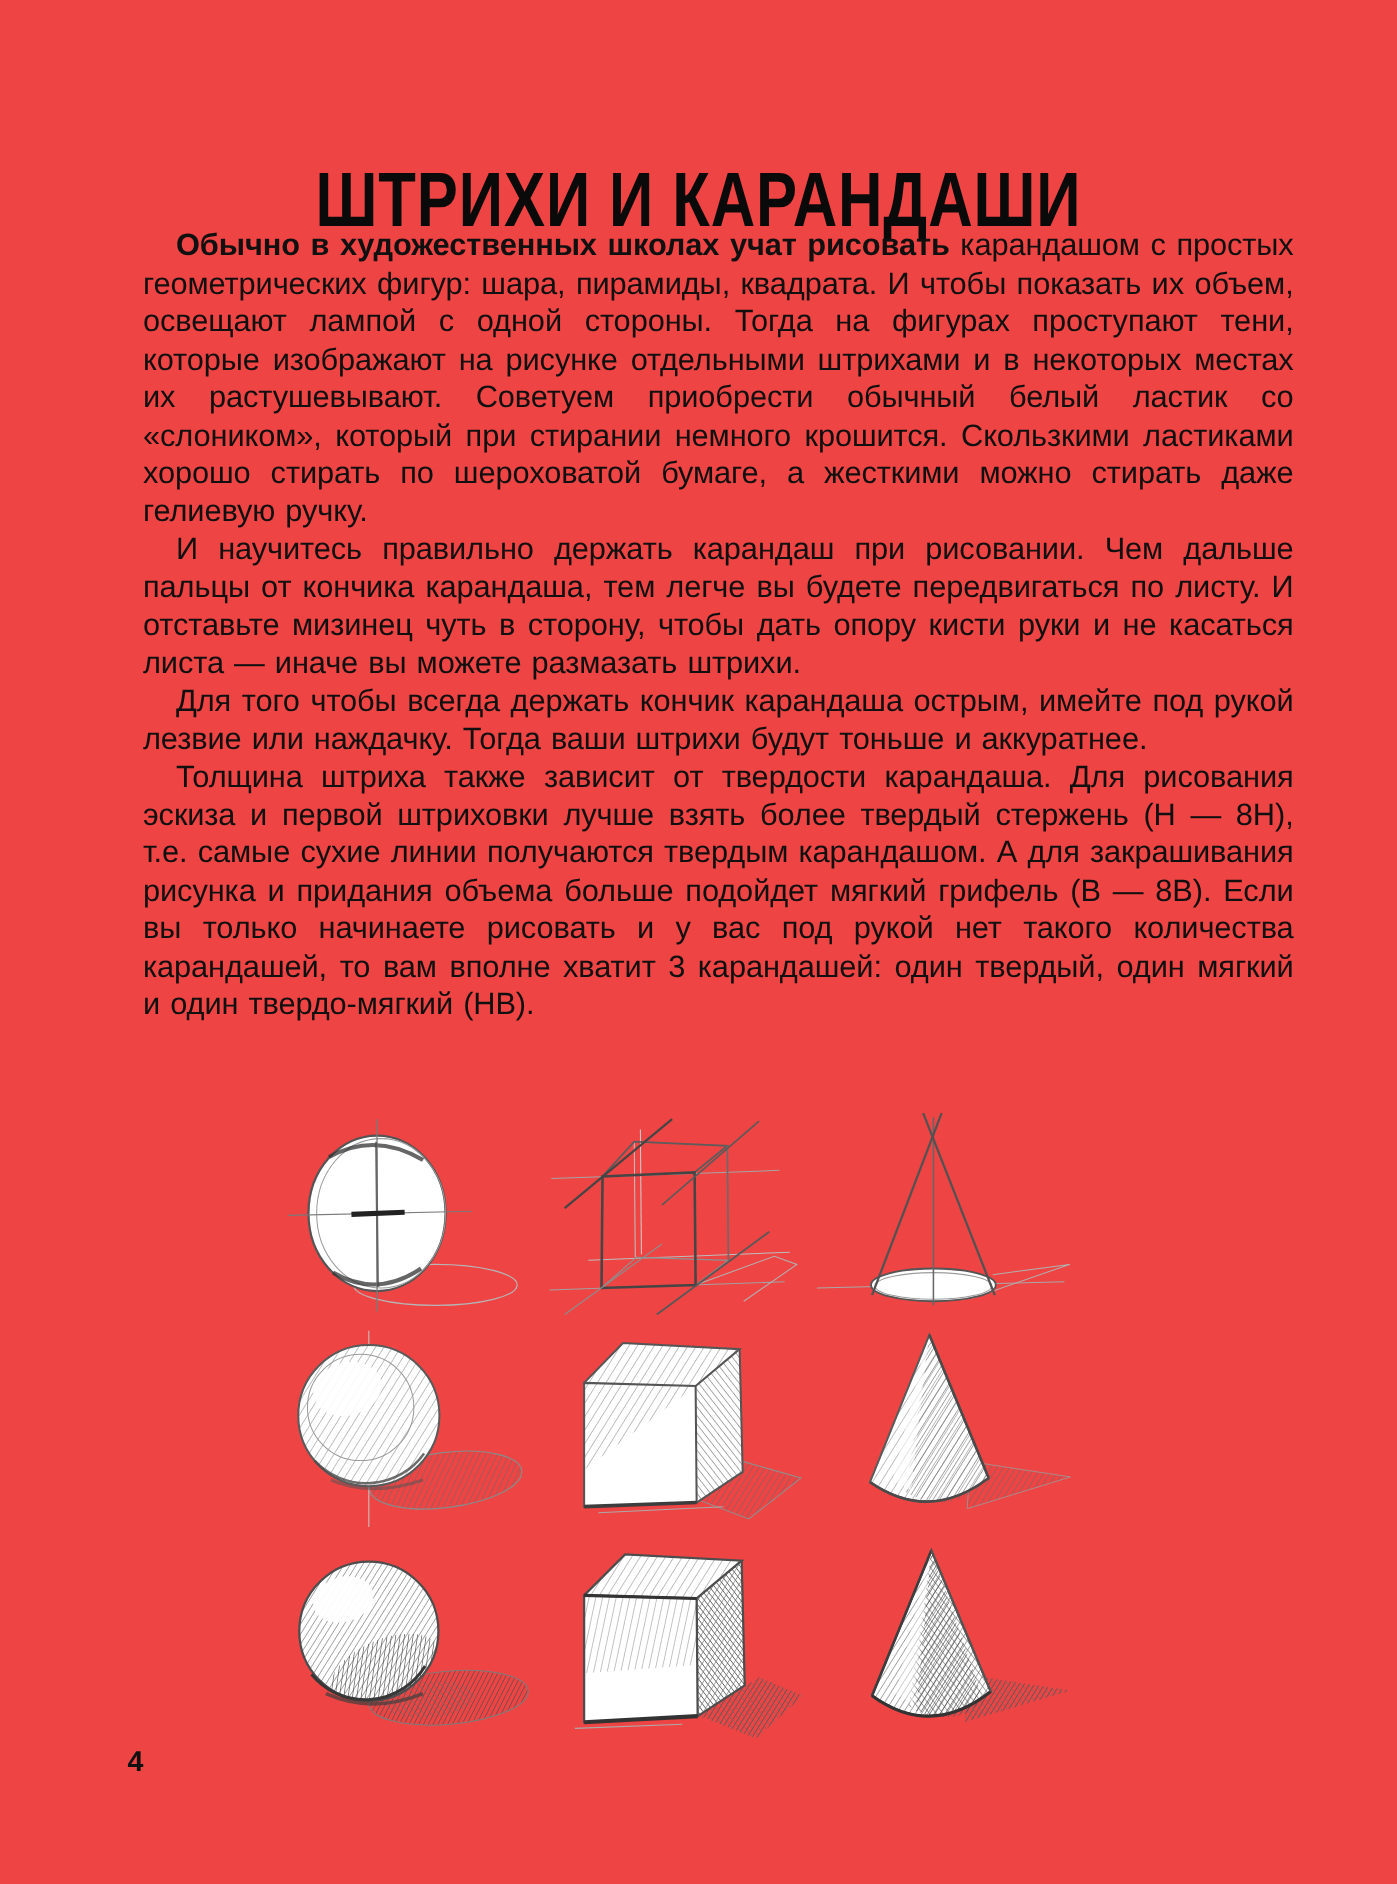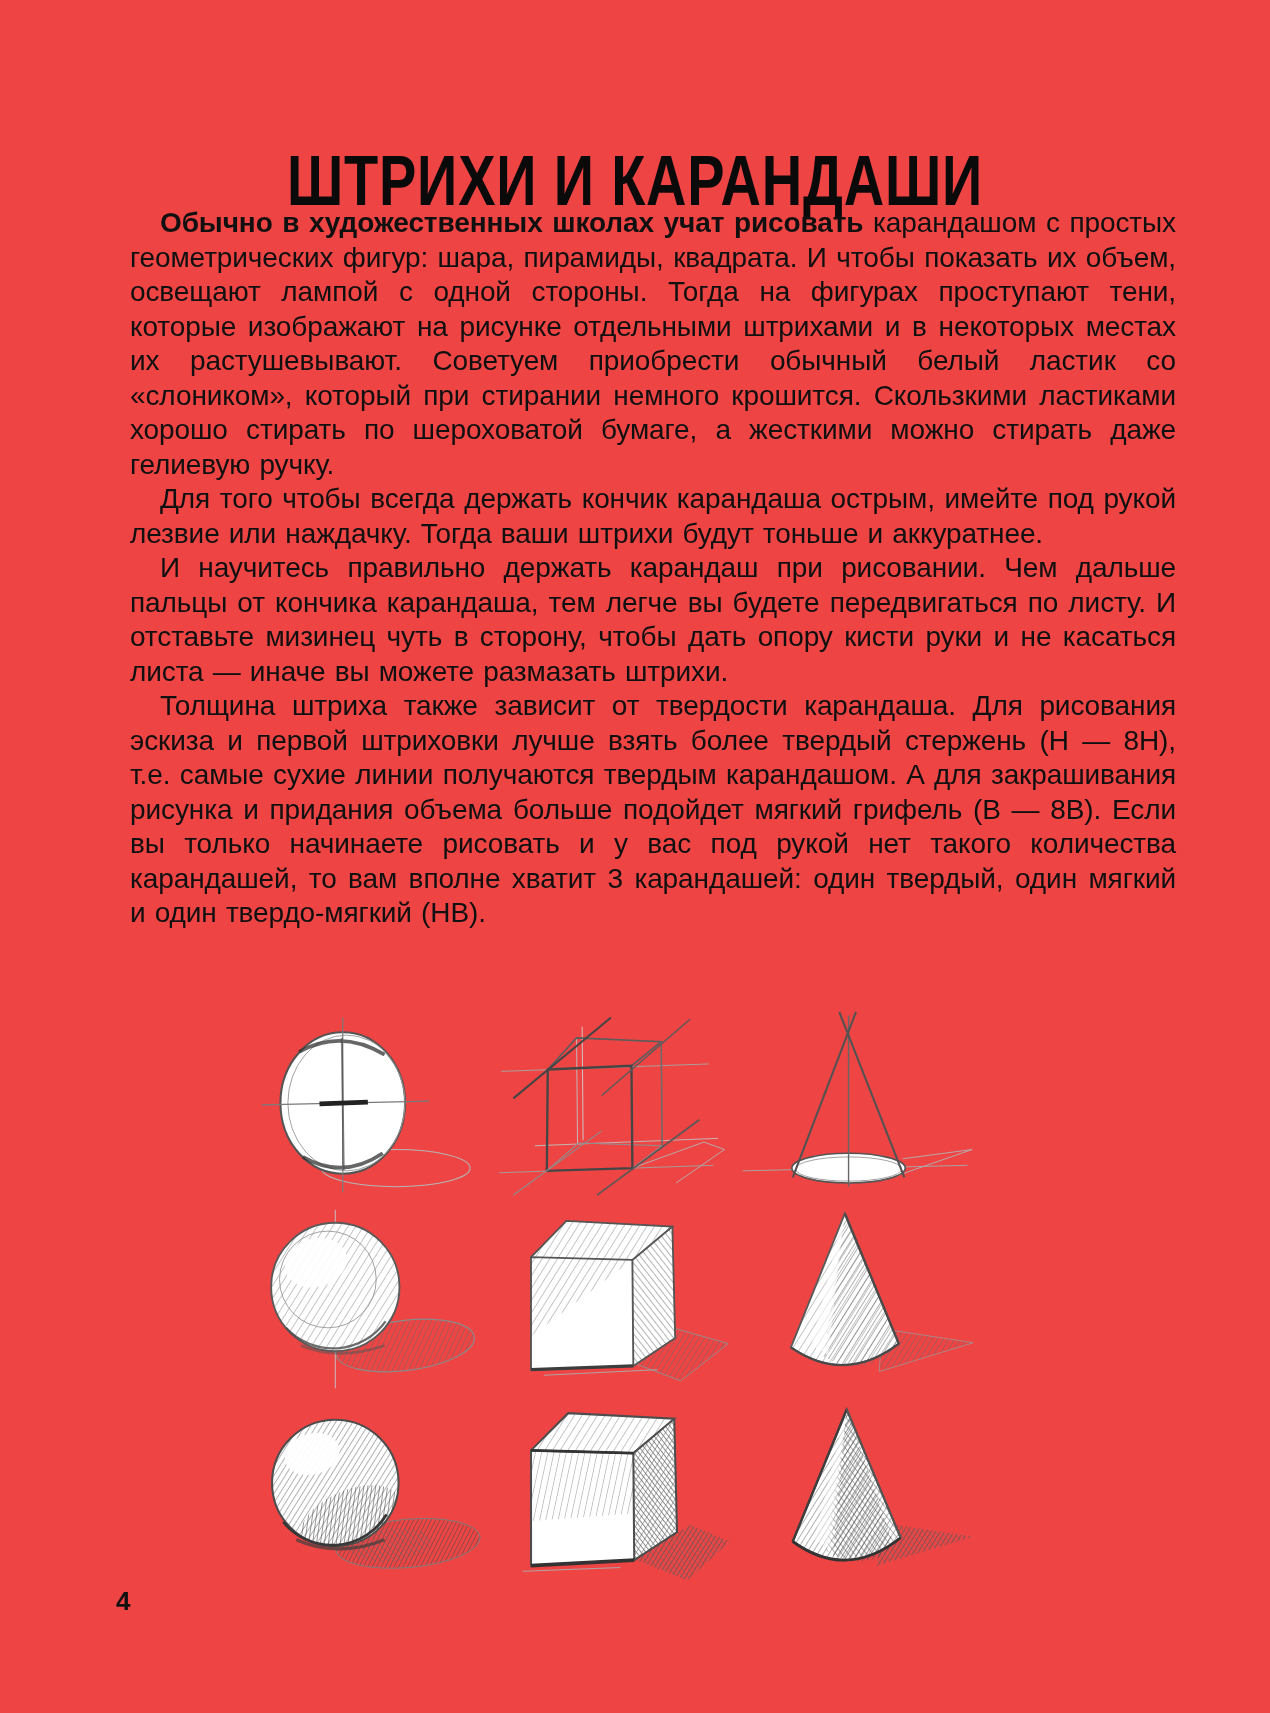--- a/index.html
+++ b/index.html
@@ -58,22 +58,22 @@
       <clipPath id="sphClip">
           <circle cx="97" cy="87" r="68"></circle>
         </clipPath>
     </defs>
   </svg>
 
   <h1 class="title">ШТРИХИ И КАРАНДАШИ</h1>
 
   <div class="body-text">
     <p><b>Обычно в художественных школах учат рисовать</b><span> карандашом с простых геометрических фигур: шара, пирамиды, квадрата. И чтобы показать их объем, освещают лампой с одной стороны. Тогда на фигурах проступают тени, которые изображают на рисунке отдельными штрихами и в некоторых местах их растушевывают. Советуем приобрести обычный белый ластик со «слоником», который при стирании немного крошится. Скользкими ластиками хорошо стирать по шероховатой бумаге, а жесткими можно стирать даже гелиевую ручку.</span></p>
+    <p><span>И научитесь правильно держать карандаш при рисовании. Чем дальше пальцы от кончика карандаша, тем легче вы будете передвигаться по листу. И отставьте мизинец чуть в сторону, чтобы дать опору кисти руки и не касаться листа — иначе вы можете размазать штрихи.</span></p>
     <p><span>Для того чтобы всегда держать кончик карандаша острым, имейте под рукой лезвие или наждачку. Тогда ваши штрихи будут тоньше и аккуратнее.</span></p>
-    <p><span>И научитесь правильно держать карандаш при рисовании. Чем дальше пальцы от кончика карандаша, тем легче вы будете передвигаться по листу. И отставьте мизинец чуть в сторону, чтобы дать опору кисти руки и не касаться листа — иначе вы можете размазать штрихи.</span></p>
     <p><span>Толщина штриха также зависит от твердости карандаша. Для рисования эскиза и первой штриховки лучше взять более твердый стержень (Н — 8Н), т.е. самые сухие линии получаются твердым карандашом. А для закрашивания рисунка и придания объема больше подойдет мягкий грифель (В — 8В). Если вы только начинаете рисовать и у вас под рукой нет такого количества карандашей, то вам вполне хватит 3 карандашей: один твердый, один мягкий и один твердо-мягкий (НВ).</span></p>
   </div>
 
   <div class="figure-grid">
 
     <figure aria-label="sphere-construction-sketch">
       <svg width="242" height="186" viewBox="0 0 260 200">
         <ellipse cx="162" cy="170" rx="80" ry="20" fill="none" stroke="#b5b5b5" stroke-width="1.2"></ellipse>
         <ellipse cx="105" cy="100" rx="67" ry="76" fill="#fff" stroke="#555" stroke-width="2.2"></ellipse>
         <ellipse cx="109" cy="100" rx="63" ry="73" fill="none" stroke="#9a9a9a" stroke-width="1"></ellipse>

